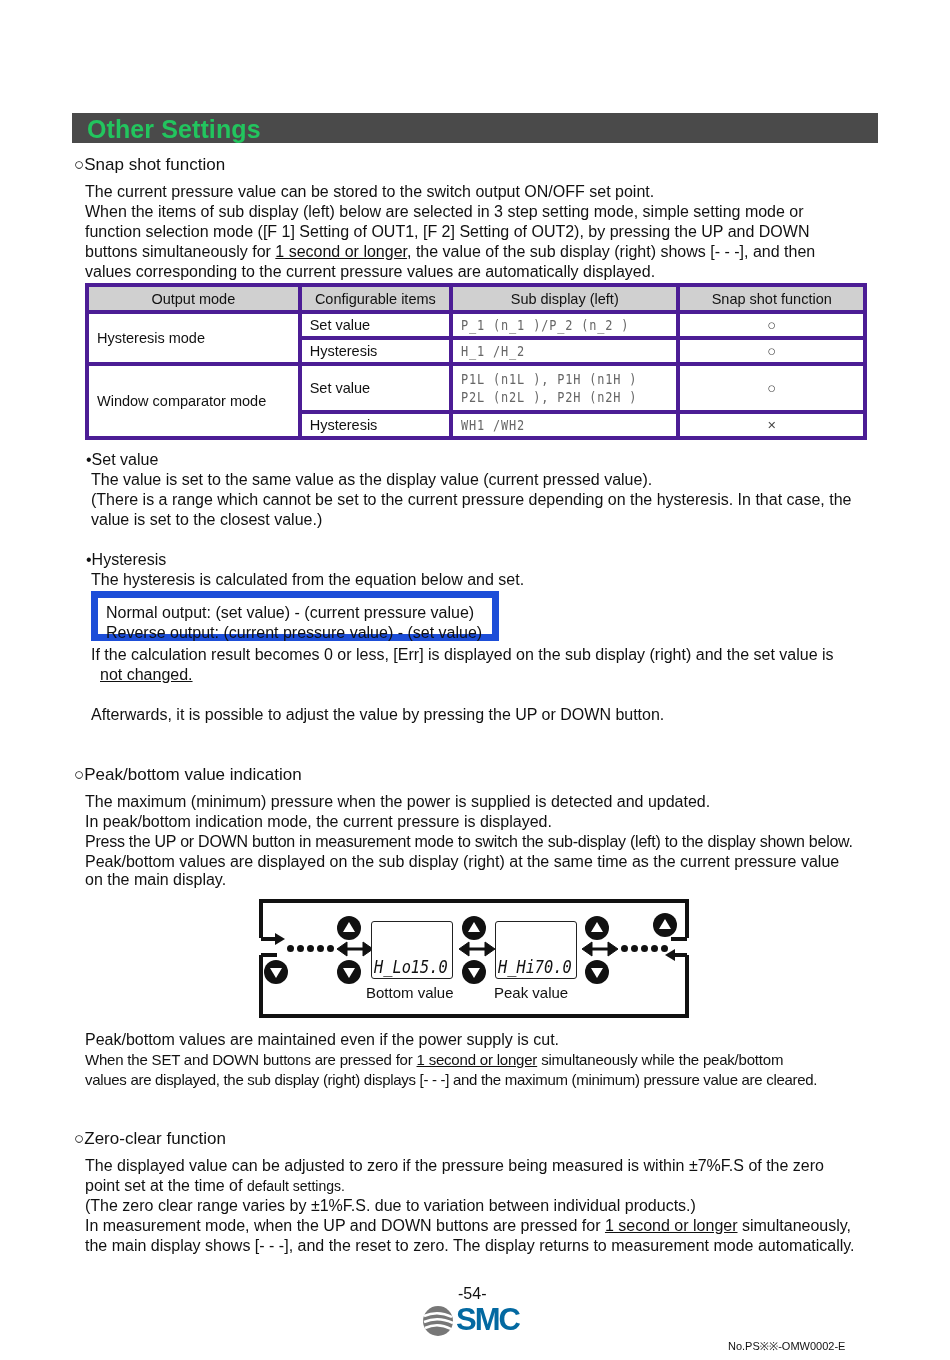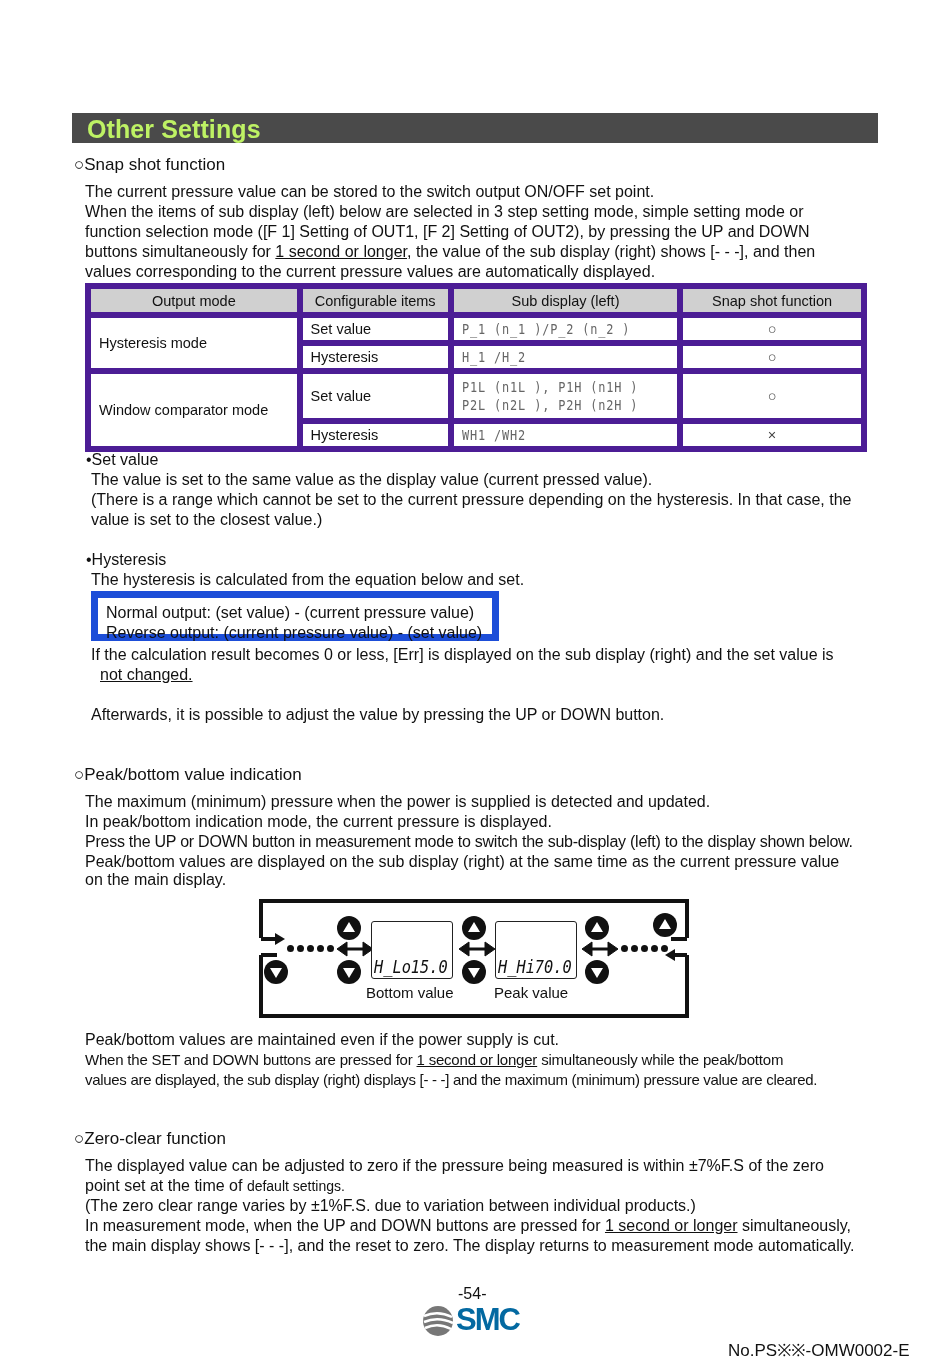--- a/index.html
+++ b/index.html
@@ -5,34 +5,34 @@
     html, body { margin: 0; padding: 0; background: #ffffff; }
     body {
       width: 950px; height: 1360px; position: relative; overflow: hidden;
       font-family: "Liberation Sans", sans-serif; color: #111;
     }
     .abs { position: absolute; }
     .title-bar {
       left: 72px; top: 113px; width: 806px; height: 30px; background: #4a4a4a;
     }
     .title-text {
-      position: absolute; left: 15px; top: 1px; color: #bef264; font-weight: bold;
+      position: absolute; left: 15px; top: 1px; color: #22c55e; font-weight: bold;
       font-size: 25px; line-height: 30px; letter-spacing: 0.1px;
     }
     .subhead { font-size: 17px; line-height: 20px; white-space: nowrap; }
     .p { font-size: 16px; line-height: 20px; white-space: nowrap; }
     .p .small { font-size: 14px; }
     .u { text-decoration: underline; }
 
     table.snap {
       position: absolute; left: 85px; top: 283px; width: 782px;
       border-collapse: collapse; font-size: 14.5px;
     }
     table.snap td, table.snap th {
-      border: 6px solid #4c1d95; padding: 0 8px; height: 22px; font-weight: normal;
+      border: 4px solid #4c1d95; padding: 0 8px; height: 22px; font-weight: normal;
       text-align: left; vertical-align: middle; white-space: nowrap;
     }
     table.snap th { background: #d0d0d0; text-align: center; height: 23px; }
     table.snap .c { text-align: center; color: #444; }
     table.snap tr.grp-start td { border-top: 2px solid #555; }
     table.snap td.tall { height: 44px; }
     .seg {
       font-family: "DejaVu Sans Mono", monospace; color: #666; font-size: 14px;
       letter-spacing: 1px; transform: scaleX(0.85); transform-origin: left center; display: inline-block;
       line-height: 18px;
@@ -56,21 +56,21 @@
     }
     .btn-circle {
       position: absolute; width: 24px; height: 24px; border-radius: 50%; background: #111;
     }
     .btn-circle svg { position: absolute; left: 0; top: 0; }
     .cap { position: absolute; font-size: 15px; line-height: 18px; white-space: nowrap; }
     .dots { position: absolute; display: flex; gap: 3px; }
     .dots span { width: 7px; height: 7px; border-radius: 50%; background: #111; display: block; }
 
     .footer-page { left: 458px; top: 1285px; font-size: 16px; }
-    .footer-doc { left: 728px; top: 1338px; font-size: 17px; }
+    .footer-doc { left: 728px; top: 1338px; font-size: 11px; }
     .logo { left: 422px; top: 1303px; width: 110px; height: 36px; }
   </style>
 </head>
 <body>
 
 <div class="abs title-bar">
   <span class="title-text">Other Settings</span>
 </div>
 
 <div class="abs subhead" style="left:74px; top:155px;">○Snap shot function</div>

